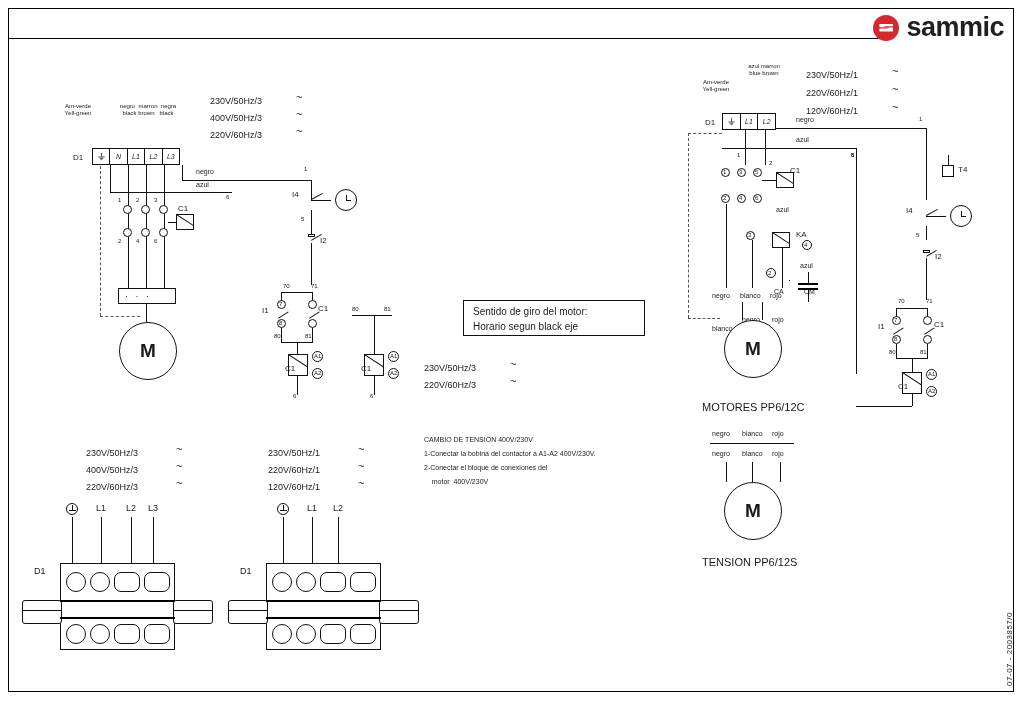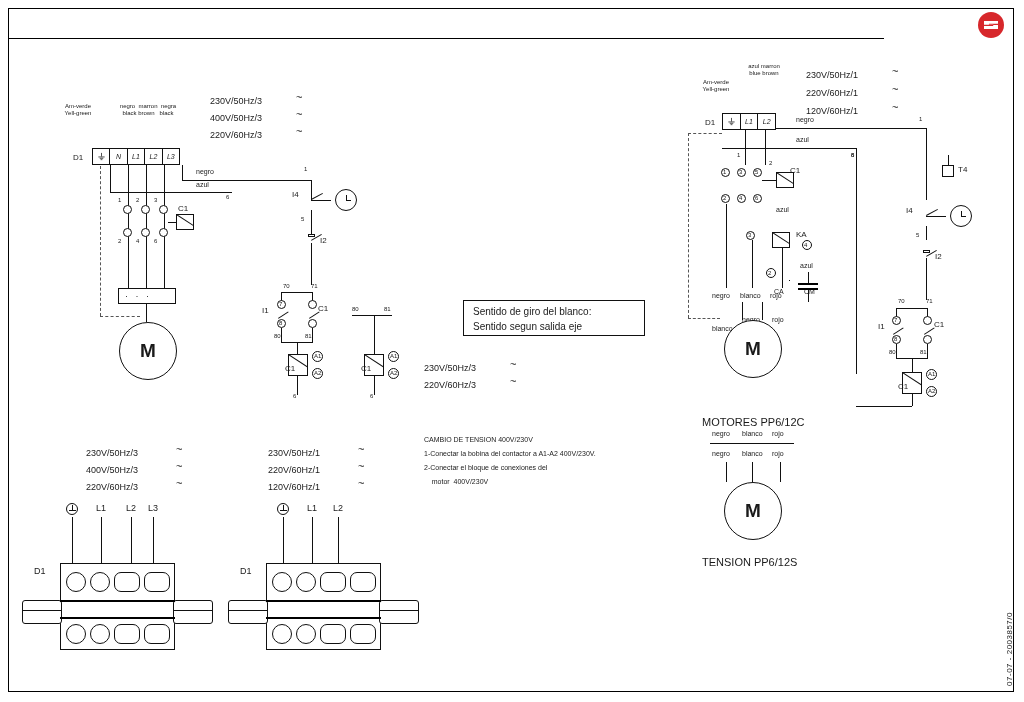--- a/index.html
+++ b/index.html
@@ -91,20 +91,21 @@
 </head>
 <body>
 
 <div class="sheet">
 
   <div class="border-frame"></div>
   <div class="hdr-rule"></div>
 
   <div class="logo">
     <div class="logo-mark"></div>
+    <div class="logo-text">sammic</div>
   </div>
 
   <div class="vertical-code">07-07 - 2003857/0</div>
 
   <div class="t s6 c" style="left:56px;top:103px;width:44px;">Am-verde
 Yell-green</div>
   <div class="t s6 c" style="left:112px;top:103px;width:72px;">negro  marron  negra
 black brown   black</div>
 
   <div class="t s9" style="left:210px;top:96px;">230V/50Hz/3</div>
@@ -229,22 +230,22 @@
   <div class="t s8" style="left:361px;top:364px;">C1</div>
   <div class="ln v" style="left:374px;top:376px;height:19px;"></div>
   <div class="t s6" style="left:370px;top:393px;">6</div>
 
   <div class="t s9" style="left:424px;top:363px;">230V/50Hz/3</div>
   <div class="t s9" style="left:424px;top:380px;">220V/60Hz/3</div>
   <div class="t sine" style="left:510px;top:360px;">~</div>
   <div class="t sine" style="left:510px;top:377px;">~</div>
 
   <div class="note-box" style="left:463px;top:300px;width:182px;height:36px;">
-    <div class="t s10" style="position:static;">Sentido de giro del blanco:</div>
-    <div class="t s10" style="position:static;margin-top:3px;">Sentido segun salida eje</div>
+    <div class="t s10" style="position:static;">Sentido de giro del motor:</div>
+    <div class="t s10" style="position:static;margin-top:3px;">Horario segun black eje</div>
   </div>
 
   <div class="t s7" style="left:424px;top:436px;">CAMBIO DE TENSION 400V/230V</div>
   <div class="t s7" style="left:424px;top:450px;">1-Conectar la bobina del contactor a A1-A2 400V/230V.</div>
   <div class="t s7" style="left:424px;top:464px;">2-Conectar el bloque de conexiones del</div>
   <div class="t s7" style="left:424px;top:478px;">    motor  400V/230V</div>
 
   <div class="t s9" style="left:86px;top:448px;">230V/50Hz/3</div>
   <div class="t s9" style="left:86px;top:465px;">400V/50Hz/3</div>
   <div class="t s9" style="left:86px;top:482px;">220V/60Hz/3</div>
@@ -395,21 +396,21 @@
   <div class="t s7" style="left:742px;top:316px;">negro</div>
   <div class="t s7" style="left:772px;top:316px;">rojo</div>
 
   <div class="ln v" style="left:726px;top:204px;height:84px;"></div>
   <div class="ln v" style="left:752px;top:240px;height:48px;"></div>
   <div class="ln v" style="left:782px;top:248px;height:40px;"></div>
   <div class="ln v" style="left:742px;top:302px;height:18px;"></div>
   <div class="ln v" style="left:762px;top:302px;height:18px;"></div>
 
   <div class="motor" style="left:724px;top:320px;width:56px;height:56px;">M</div>
-  <div class="t s11" style="left:702px;top:416px;">MOTORES PP6/12C</div>
+  <div class="t s11" style="left:702px;top:401px;">MOTORES PP6/12C</div>
 
   <div class="plug" style="left:942px;top:165px;width:12px;height:12px;"></div>
   <div class="ln v" style="left:948px;top:155px;height:10px;"></div>
   <div class="t s8" style="left:958px;top:165px;">T4</div>
   <div class="ln v" style="left:926px;top:188px;height:12px;"></div>
 
   <div class="t s8" style="left:906px;top:206px;">I4</div>
   <div class="ln" style="left:926px;top:215px;width:13px;height:1px;transform:rotate(-28deg);transform-origin:0 0;"></div>
   <div class="ln h" style="left:926px;top:216px;width:20px;"></div>
   <div class="clockface" style="left:950px;top:205px;width:22px;height:22px;"></div>

